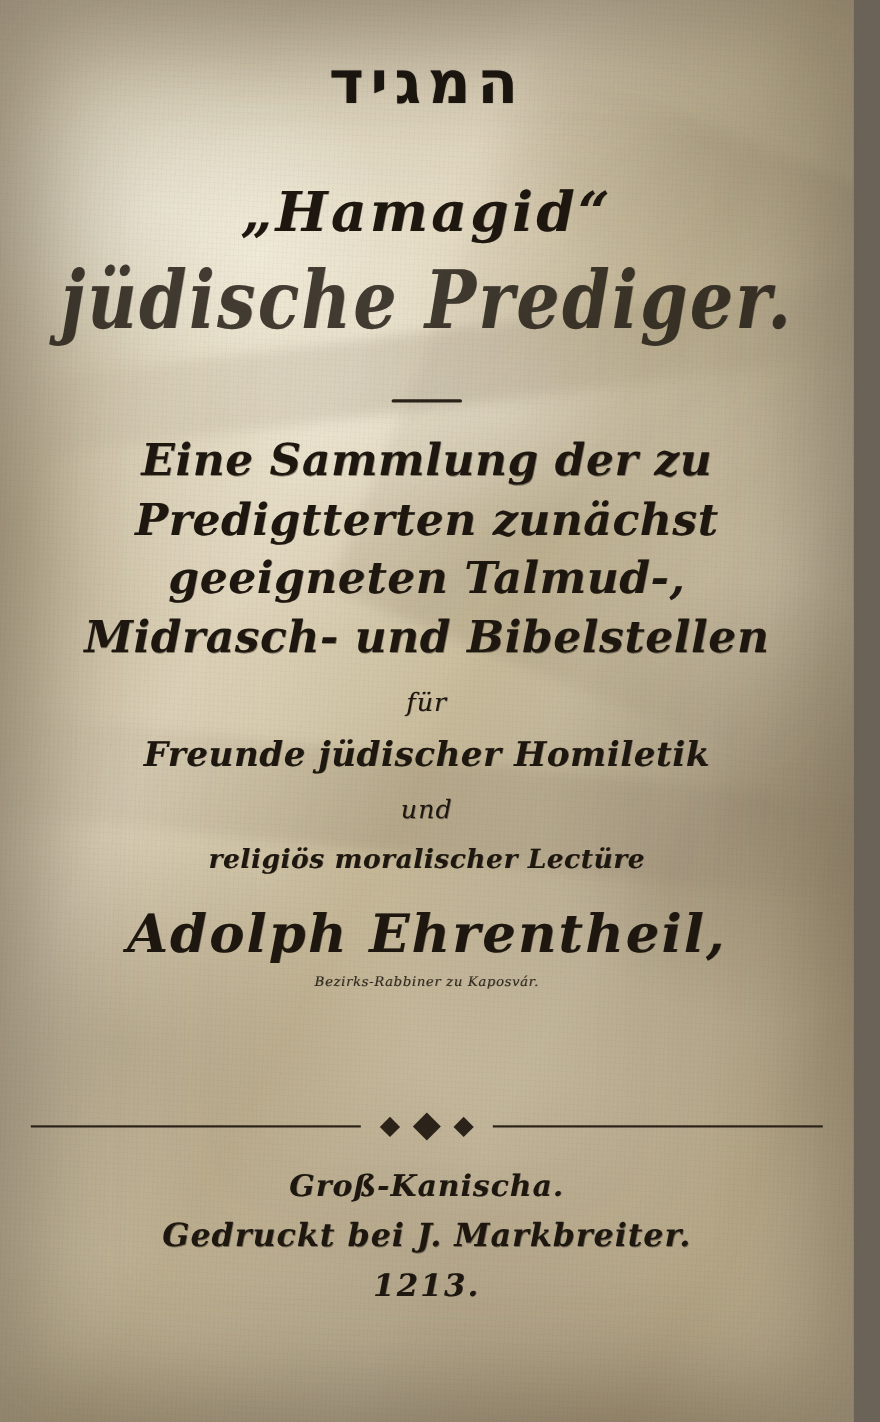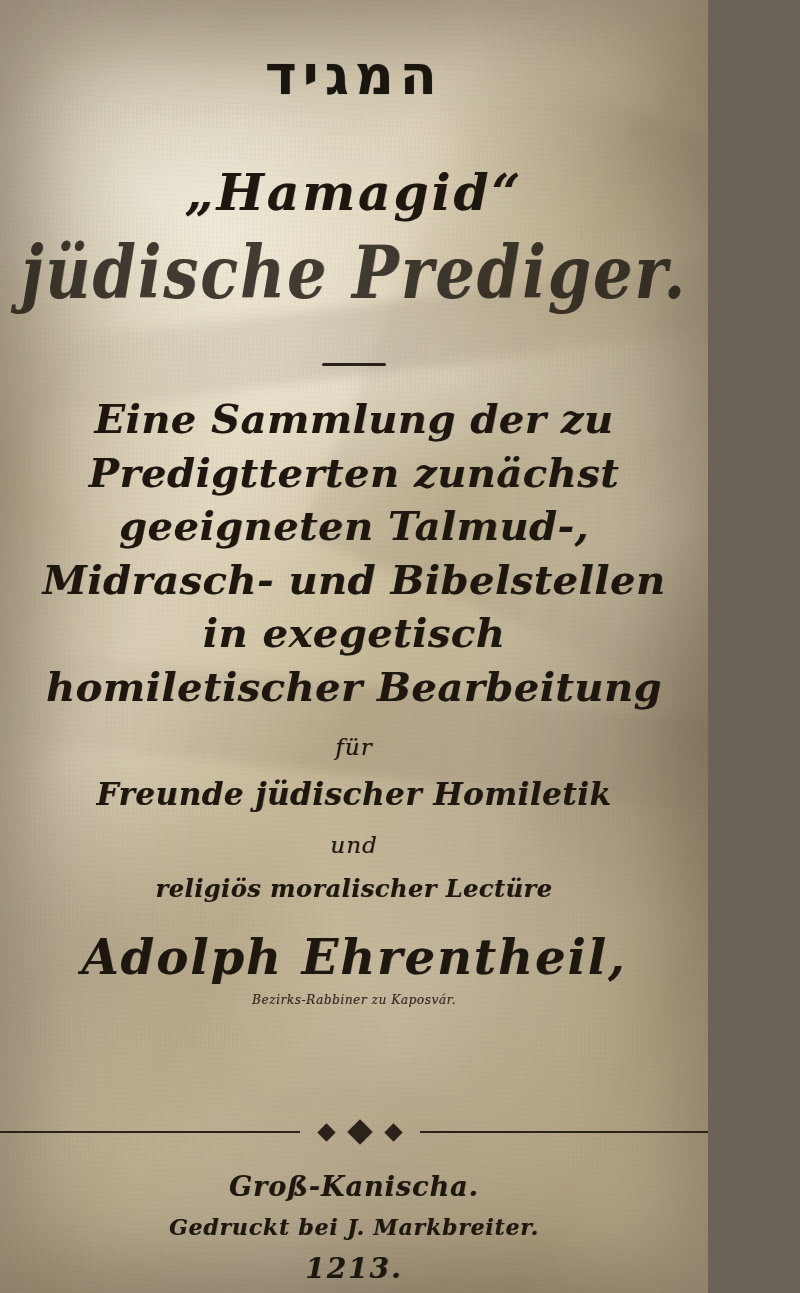--- a/index.html
+++ b/index.html
@@ -5,21 +5,21 @@
   html, body {
     margin: 0;
     padding: 0;
     background: #6b6258;
   }
   body {
     font-family: "DejaVu Serif", serif;
   }
   .page {
     position: relative;
-    width: 708px;
+    width: 776px;
     height: 1293px;
     overflow: hidden;
     background:
       radial-gradient(ellipse 55% 40% at 30% 18%, rgba(255,252,240,0.55), rgba(255,252,240,0) 70%),
       radial-gradient(ellipse 45% 35% at 78% 62%, rgba(120,104,82,0.30), rgba(120,104,82,0) 72%),
       radial-gradient(ellipse 70% 55% at 50% 90%, rgba(150,132,104,0.35), rgba(150,132,104,0) 75%),
       linear-gradient(118deg, #d9cfb6 0%, #cfc3a5 18%, #ded3ba 34%, #c9bc9c 52%, #d6cbb0 68%, #c2b493 86%, #cfc2a3 100%);
   }
   
   .stain {
@@ -167,21 +167,21 @@
     transform: rotate(45deg);
   }
   .orn .dia.l { margin-left: -40px; width: 13px; height: 13px; top: 7px; }
   .orn .dia.r { margin-left: 27px;  width: 13px; height: 13px; top: 7px; }
   .imprint-place {
     font-size: 27px;
     margin-top: 26px;
     letter-spacing: 1px;
   }
   .imprint-printer {
-    font-size: 22px;
+    font-size: 29px;
     margin-top: 12px;
     letter-spacing: 0.8px;
   }
   .imprint-year {
     font-size: 28px;
     margin-top: 12px;
     letter-spacing: 2px;
   }
   .faded { opacity: 0.82; }
 </style>
@@ -206,21 +206,20 @@
 
     <div class="fraktur title-main">„Hamagid“</div>
 
 
     <div class="fraktur title-sub faded">jüdische Prediger.</div>
 
     <div class="rule-short"></div>
 
     <div class="fraktur blurb">Eine Sammlung der zu Predigtterten zunächst</div>
     <div class="fraktur blurb">geeigneten Talmud-, Midrasch- und Bibelstellen</div>
-    <div class="fraktur blurb">in exegetisch homiletischer Bearbeitung</div>
 
     <div class="fraktur connector">für</div>
 
     <div class="fraktur line-em">Freunde jüdischer Homiletik</div>
 
     <div class="fraktur connector">und</div>
 
     <div class="fraktur line-em2">religiös moralischer Lectüre</div>
 
 

